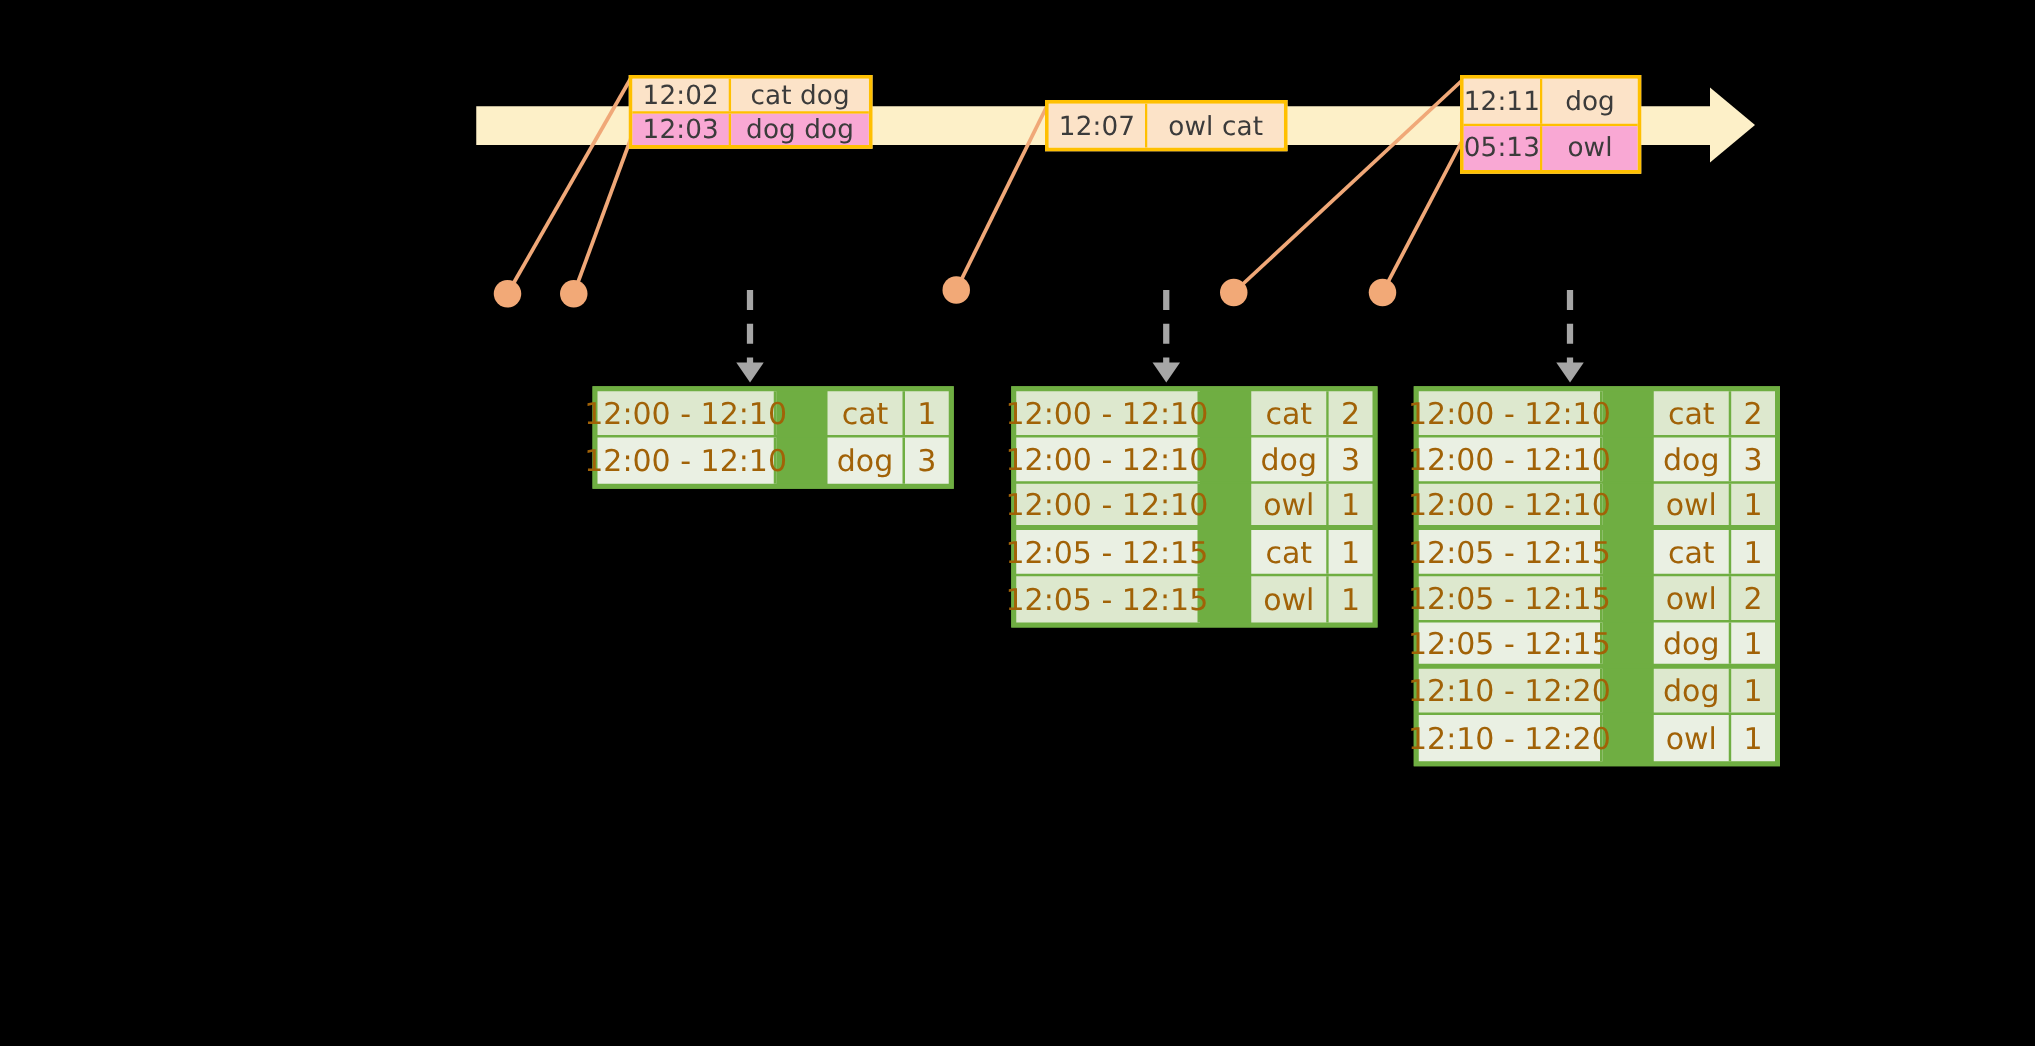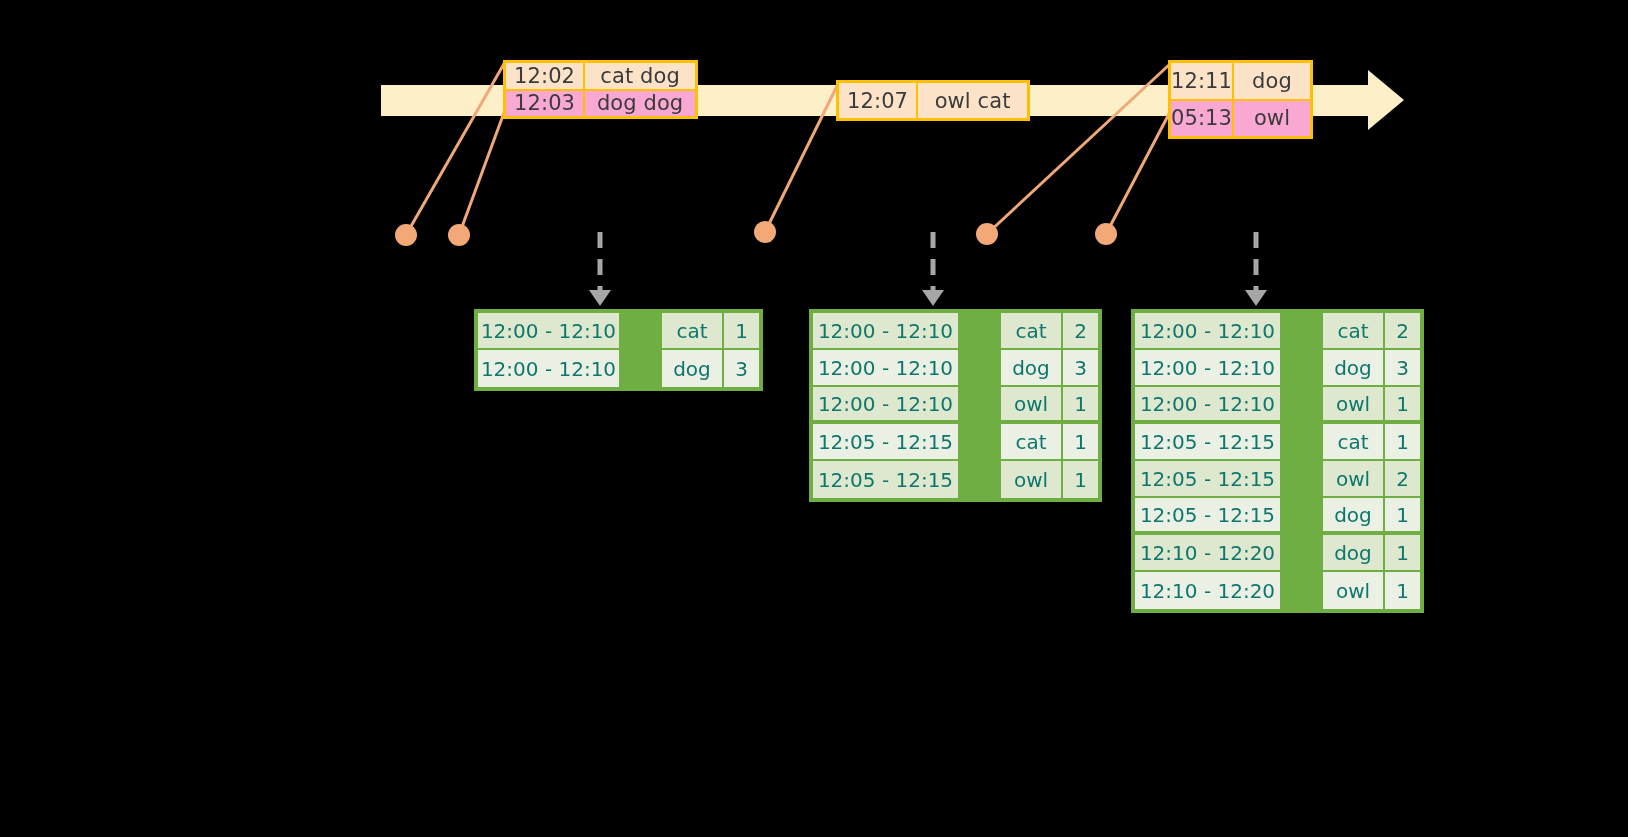--- a/index.html
+++ b/index.html
@@ -86,22 +86,22 @@
     display: flex;
     height: 37px;
     border-bottom: 2px solid #6FAE42;
   }
   .rt-row:last-child { border-bottom: none; }
   .rt-row.group-end { border-bottom: 4px solid #6FAE42; }
   .rt-cell {
     display: flex;
     align-items: center;
     justify-content: center;
-    color: #0f766e;
-    font-size: 20px;
+    color: #a16207;
+    font-size: 24px;
     background: #DDE8CE;
     white-space: nowrap;
   }
   .rt-row.odd .rt-cell { background: #EAF0E3; }
   .rt-cell.win { border-right: 2px solid #6FAE42; }
   .rt-cell.key { border-right: 2px solid #6FAE42; margin-left: 41px; }
 
   #tbl-1 { left: 474px; top: 309px; }
   #tbl-1 .rt-cell.win { width: 143px; }
   #tbl-1 .rt-cell.key { width: 62px; }

